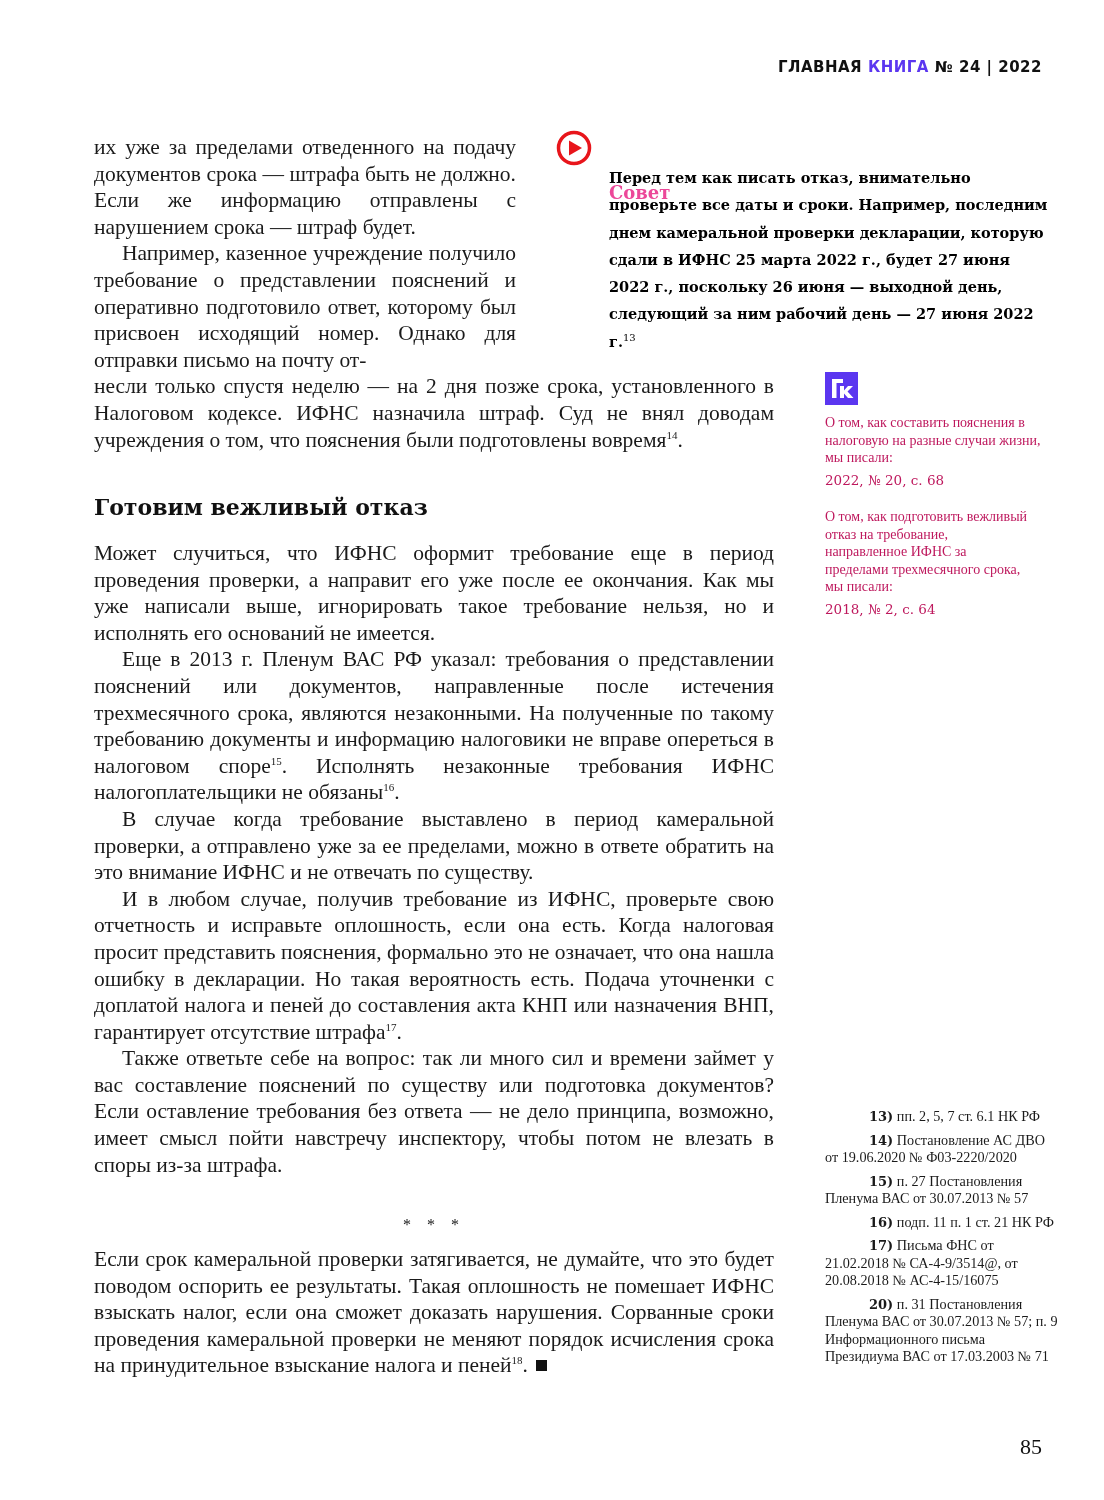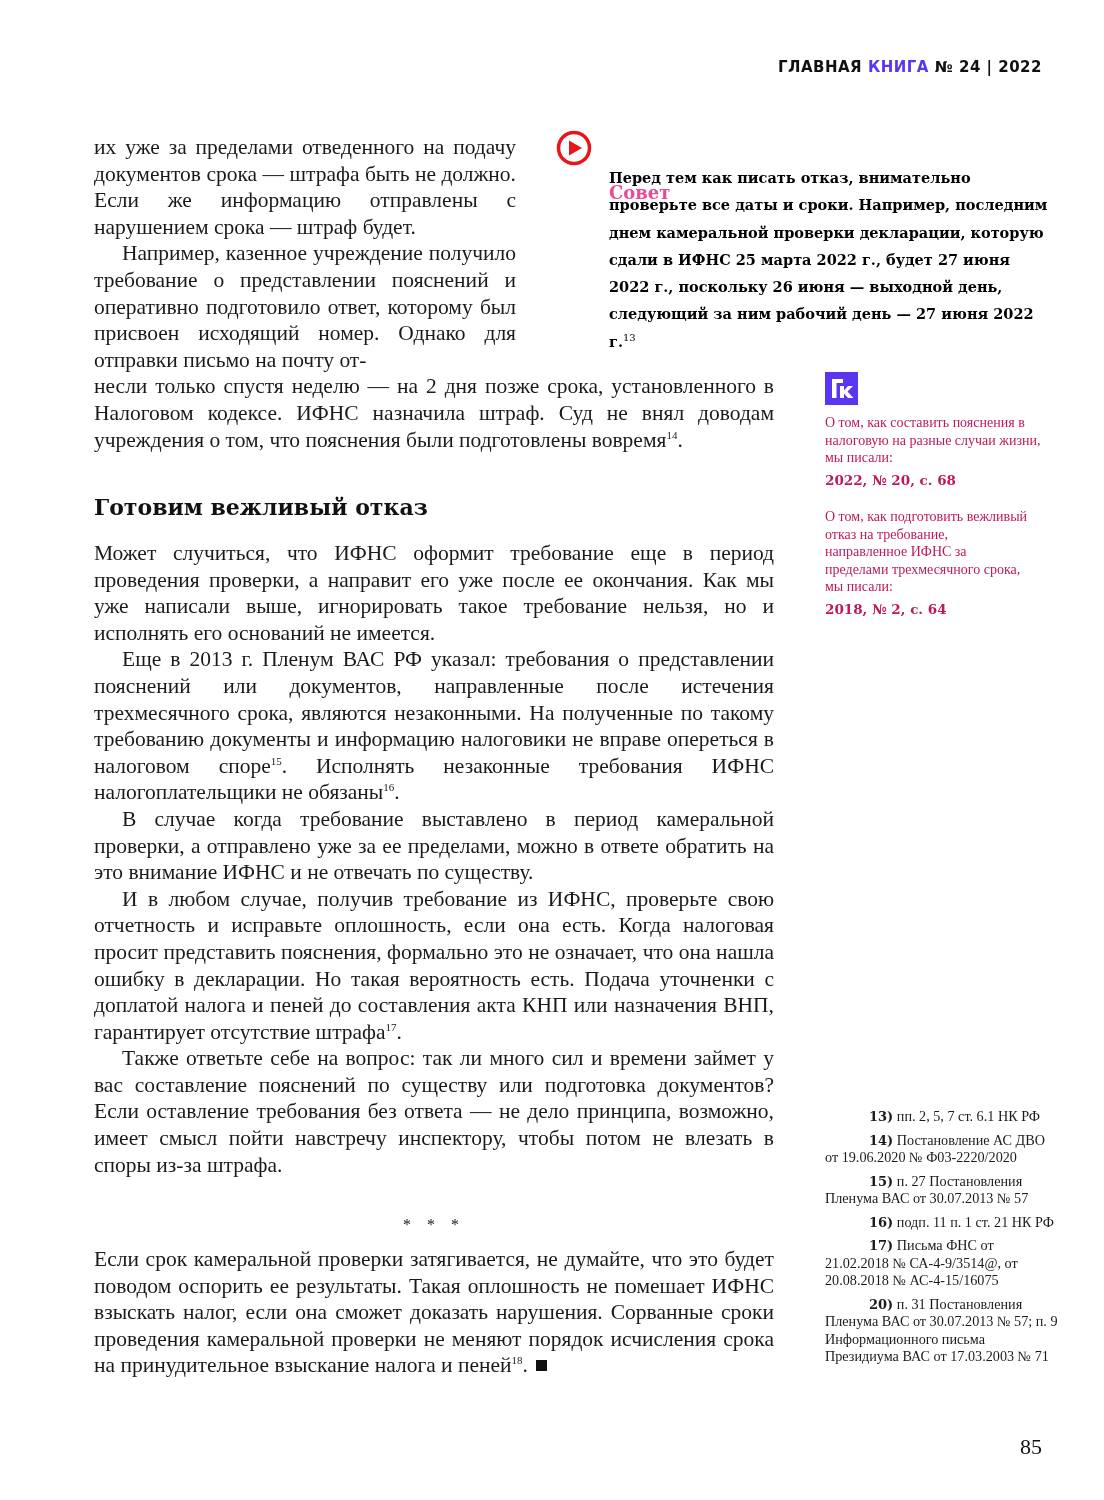--- a/index.html
+++ b/index.html
@@ -12,21 +12,21 @@
     .narrow { width:422px; }
     sup { font-size:11px; line-height:0; vertical-align:super; }
     .section-title { position:absolute; left:94px; top:494px; font-family:"DejaVu Serif", serif; font-weight:bold; font-size:22px; color:#111; }
     .tip { position:absolute; left:556px; top:130px; width:490px; }
     .tip-icon { position:absolute; left:0; top:0; width:36px; height:36px; }
     .tip-title { position:absolute; left:53px; top:4px; font-family:"DejaVu Serif", serif; font-weight:bold; font-size:18px; color:#ec4899;margin-top:48px; }
     .tip-body { position:absolute; left:53px; top:34px; width:440px; font-family:"DejaVu Serif", serif; font-weight:bold; font-size:14.5px; line-height:27.3px; color:#000000; }
     .tip-body sup { font-weight:normal; font-size:10px; }
     .side { position:absolute; left:825px; width:230px; font-family:"Liberation Serif", serif; font-size:14px; line-height:17.5px; color:#be185d; }
     .gk-logo { position:absolute; left:825px; top:372px; width:33px; height:33px; background:#5b36f0; }
-    .ref-bold { font-family:"DejaVu Serif", serif; font-weight:bold; font-size:13.5px; margin-top:5px; }
+    .ref-bold { font-family:"DejaVu Serif", serif; font-weight:normal; font-size:13.5px; margin-top:5px; }
     .fn { position:absolute; left:825px; top:1108px; width:235px; font-family:"Liberation Serif", serif; font-size:14.2px; line-height:17.5px; }
     .fn-item { margin-bottom:6px; }
     .fn-num { font-family:"DejaVu Serif", serif; font-weight:bold; font-size:13px;margin-left:44px; }
     .stars { position:absolute; left:94px; width:680px; top:1216px; text-align:center; font-family:"Liberation Serif", serif; font-size:16px; letter-spacing:6px; }
     .page-num { position:absolute; right:62px; top:1434px; font-family:"Liberation Serif", serif; font-size:22px; color:#111; }
     .end-mark { display:inline-block; width:11px; height:11px; background:#111; margin-left:8px; vertical-align:1px; }
   </style>
 </head>
 <body>
 

